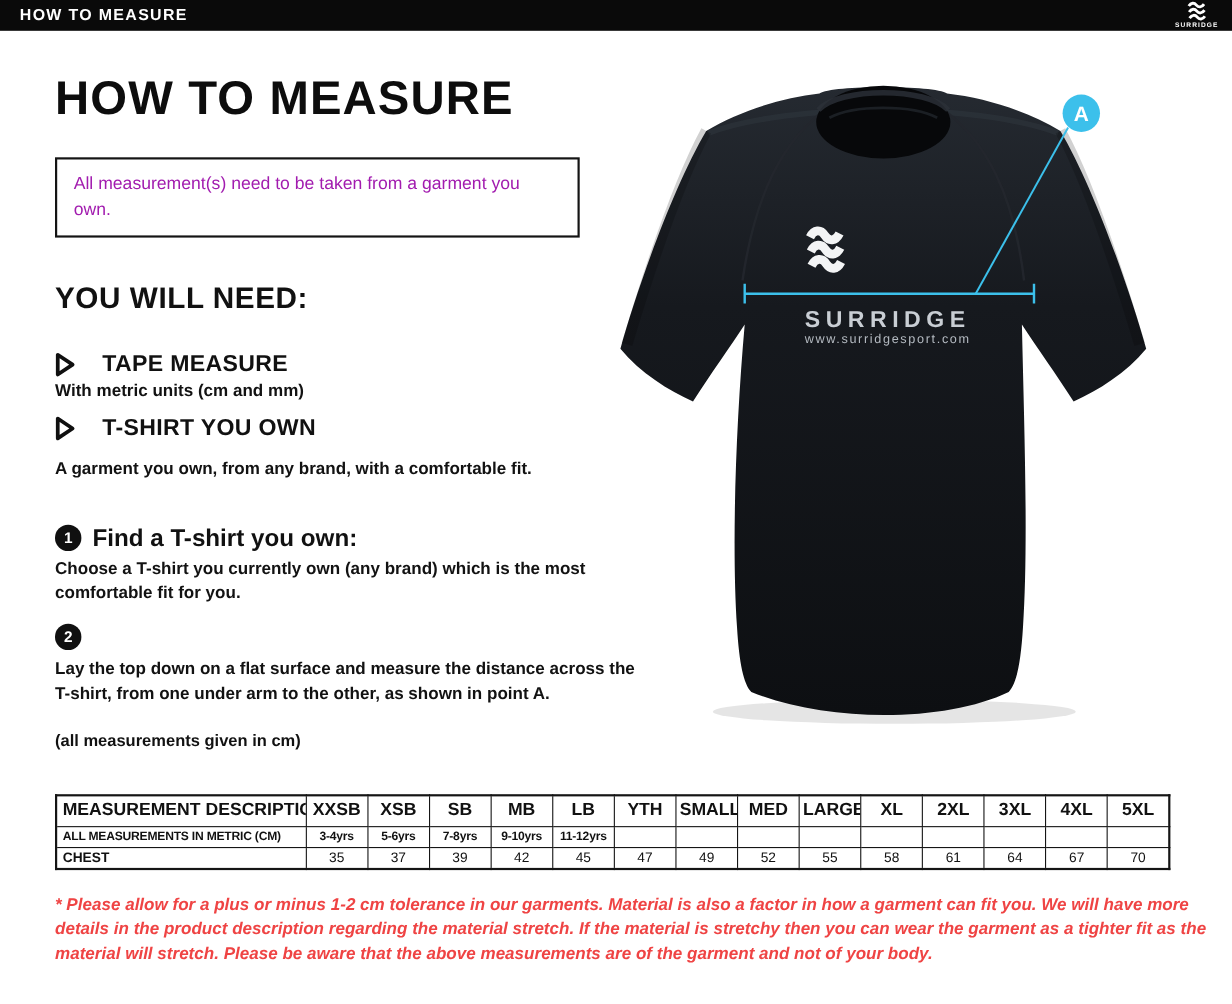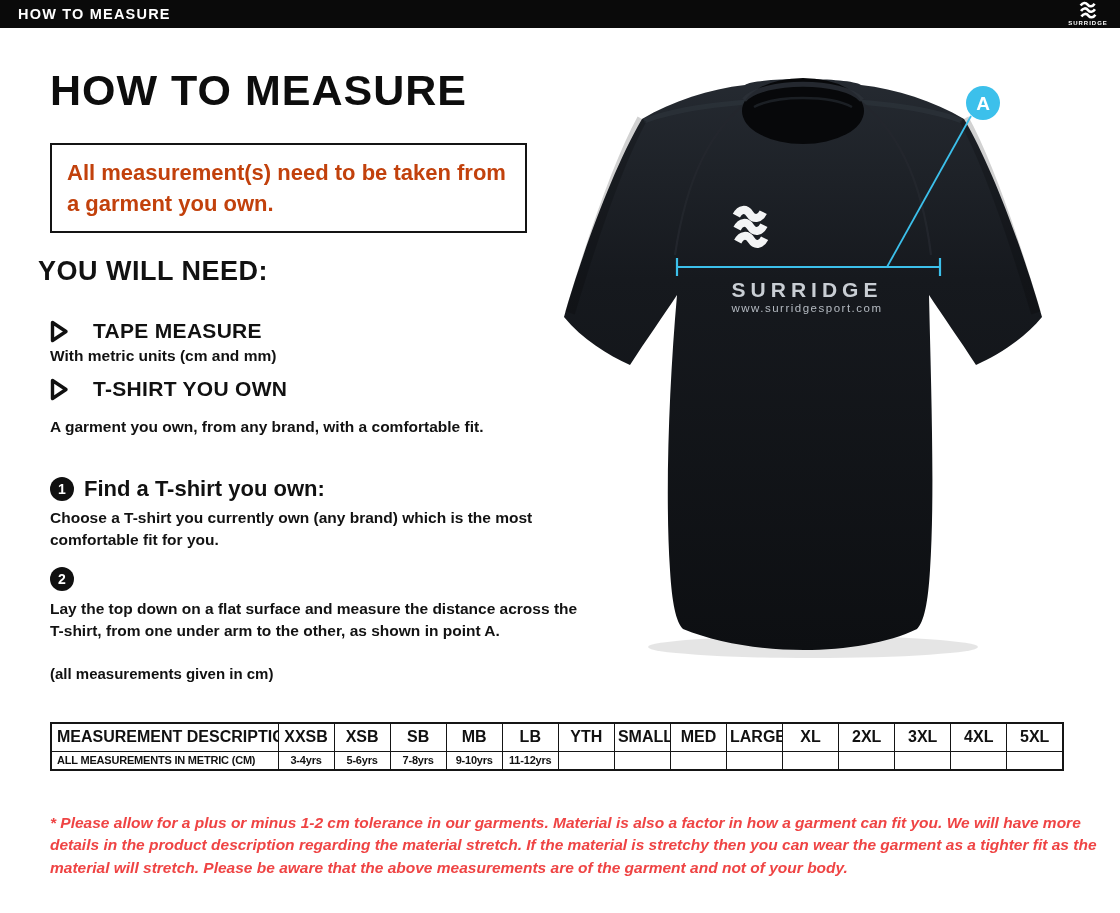--- a/index.html
+++ b/index.html
@@ -24,24 +24,24 @@
   .topbar-logo { position:absolute; right:10px; top:1px; }
 
   
   .main-heading {
     position:absolute; left:50px; top:66px;
     font-size:43px; font-weight:800; letter-spacing:1px; color:#0d0d0d;
   }
   .notice-box {
     position:absolute; left:50px; top:143px; width:477px;
     border:2.5px solid #141414; padding:12px 15px;
-    font-size:22px; font-weight:bold; line-height:1.42; color:#c2410c;
+    font-size:16px; font-weight:normal; line-height:1.42; color:#a21caf;
   }
   .ywn-heading {
-    position:absolute; left:38px; top:256px;
+    position:absolute; left:50px; top:256px;
     font-size:27px; font-weight:800; letter-spacing:0.5px;
   }
   .need-item-title {
     position:absolute; left:50px;
     display:flex; align-items:center; gap:24px;
     font-size:21px; font-weight:800; letter-spacing:0.3px;
   }
   .need-item-desc {
     position:absolute; left:50px;
     font-size:15.5px; font-weight:bold; color:#121212;
@@ -195,20 +195,37 @@
           <td></td>
           <td></td>
           <td></td>
           <td></td>
           <td></td>
           <td></td>
           <td></td>
           <td></td>
           <td></td>
         </tr>
+        <tr class="chest-row">
+          <td class="first">CHEST</td>
+          <td>35</td>
+          <td>37</td>
+          <td>39</td>
+          <td>42</td>
+          <td>45</td>
+          <td>47</td>
+          <td>49</td>
+          <td>52</td>
+          <td>55</td>
+          <td>58</td>
+          <td>61</td>
+          <td>64</td>
+          <td>67</td>
+          <td>70</td>
+        </tr>
       </tbody>
   </table>
 </div>
 
 <div class="footnote">* Please allow for a plus or minus 1-2 cm tolerance in our garments. Material is also a factor in how a garment can fit you. We will have more details in the product description regarding the material stretch.  If the material is stretchy then you can wear the garment as a tighter fit as the material will stretch.  Please be aware that the above measurements are of the garment and not of your body.</div>
 
 <div class="shirt-figure">
   <svg width="510" height="610" viewBox="0 0 510 610">
     <defs>
       <linearGradient id="shirtGrad" x1="0" y1="0" x2="0" y2="1">

